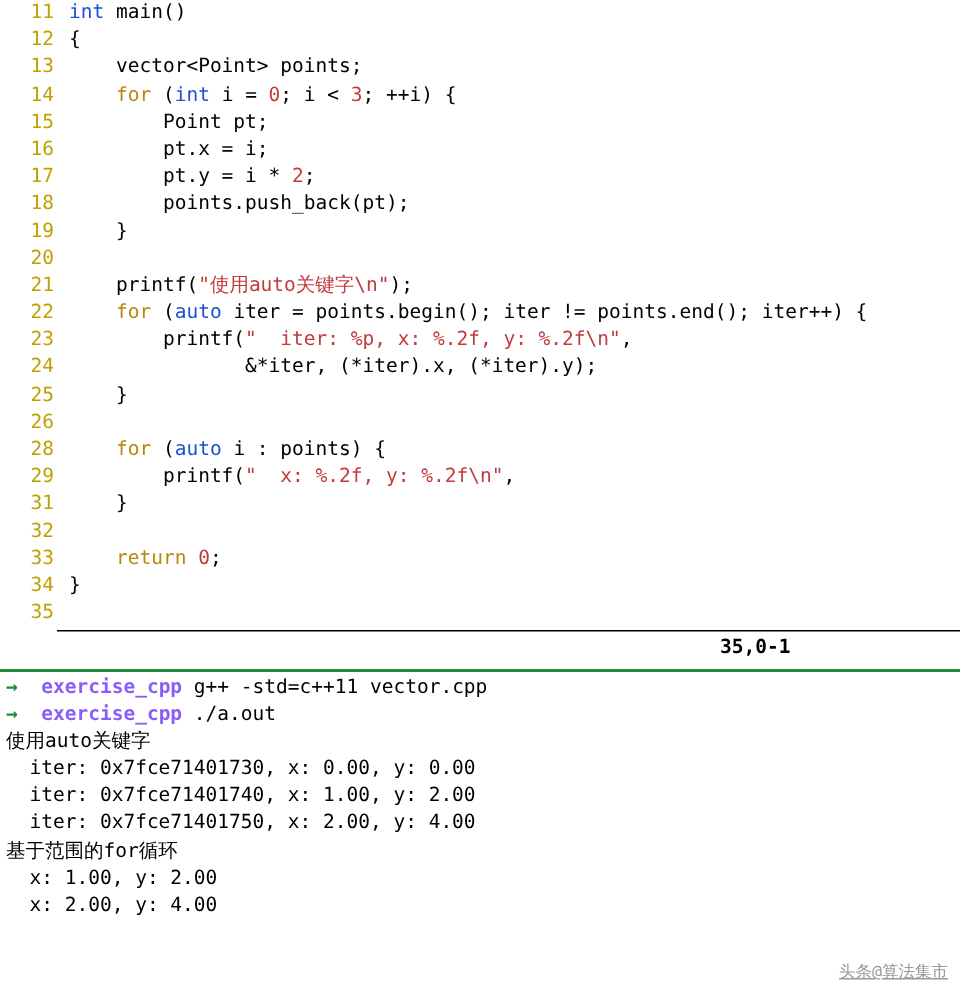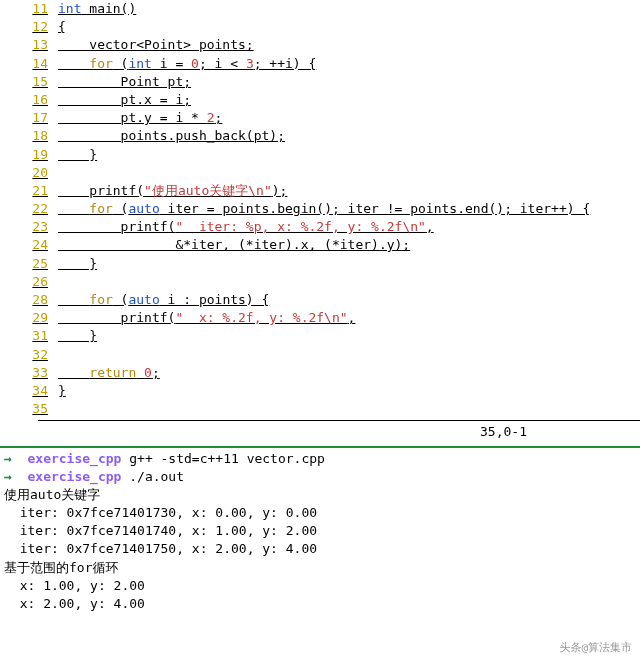--- a/index.html
+++ b/index.html
@@ -4,36 +4,36 @@
   <style>
     * { margin: 0; padding: 0; box-sizing: border-box; }
     body {
       font-family: 'Menlo', 'Monaco', 'Consolas', monospace;
       font-size: 13px;
       background: #ffffff;
       color: #000000;
       width: 640px;
       line-height: 1.4;
     }
-    .editor { padding: 0 20px; text-decoration: underline; }
+    .editor { padding: 0 8px; }
     .line { display: flex; white-space: pre; }
     .lineno { color: #c0a000; width: 28px; text-align: right; margin-right: 10px; flex-shrink: 0; }
     .code { flex: 1; }
     .kw-type { color: #1d4ed8; }
     .kw-ctrl { color: #b8860b; }
     .num { color: #c23a3a; }
     .str { color: #c23a3a; }
     .divider1 { border-top: 1px solid #000; margin: 2px 0 0 38px; }
-    .status-pos { padding-left: 480px; margin: 2px 0 4px 0; }
+    .status-pos { padding-left: 480px; margin: 2px 0 4px 0; font-weight: bold; }
     .divider2 { border-top: 2px solid #1f8c3a; margin: 0; width: 100%; }
     .terminal { padding: 2px 4px; }
     .tline { white-space: pre; }
     .arrow { color: #1f8c3a; font-weight: bold; }
     .dir { color: #8b5cf6; font-weight: bold; }
-    .watermark { position: absolute; right: 8px; top: 640px; color: #999; font-size: 11px; }
+    .watermark { position: absolute; right: 8px; top: 640px; color: #999; font-size: 11px; text-decoration: underline; }
   </style>
 </head>
 <body>
 
 <div class="editor" id="editor">
     <div class="line"><span class="lineno">11</span><span class="code"><span class="kw-type">int</span><span> main()</span></span></div>
     <div class="line"><span class="lineno">12</span><span class="code"><span>{</span></span></div>
     <div class="line"><span class="lineno">13</span><span class="code"><span>    vector&lt;Point&gt; points;</span></span></div>
     <div class="line"><span class="lineno">14</span><span class="code"><span>    </span><span class="kw-ctrl">for</span><span> (</span><span class="kw-type">int</span><span> i = </span><span class="num">0</span><span>; i &lt; </span><span class="num">3</span><span>; ++i) {</span></span></div>
     <div class="line"><span class="lineno">15</span><span class="code"><span>        Point pt;</span></span></div>

